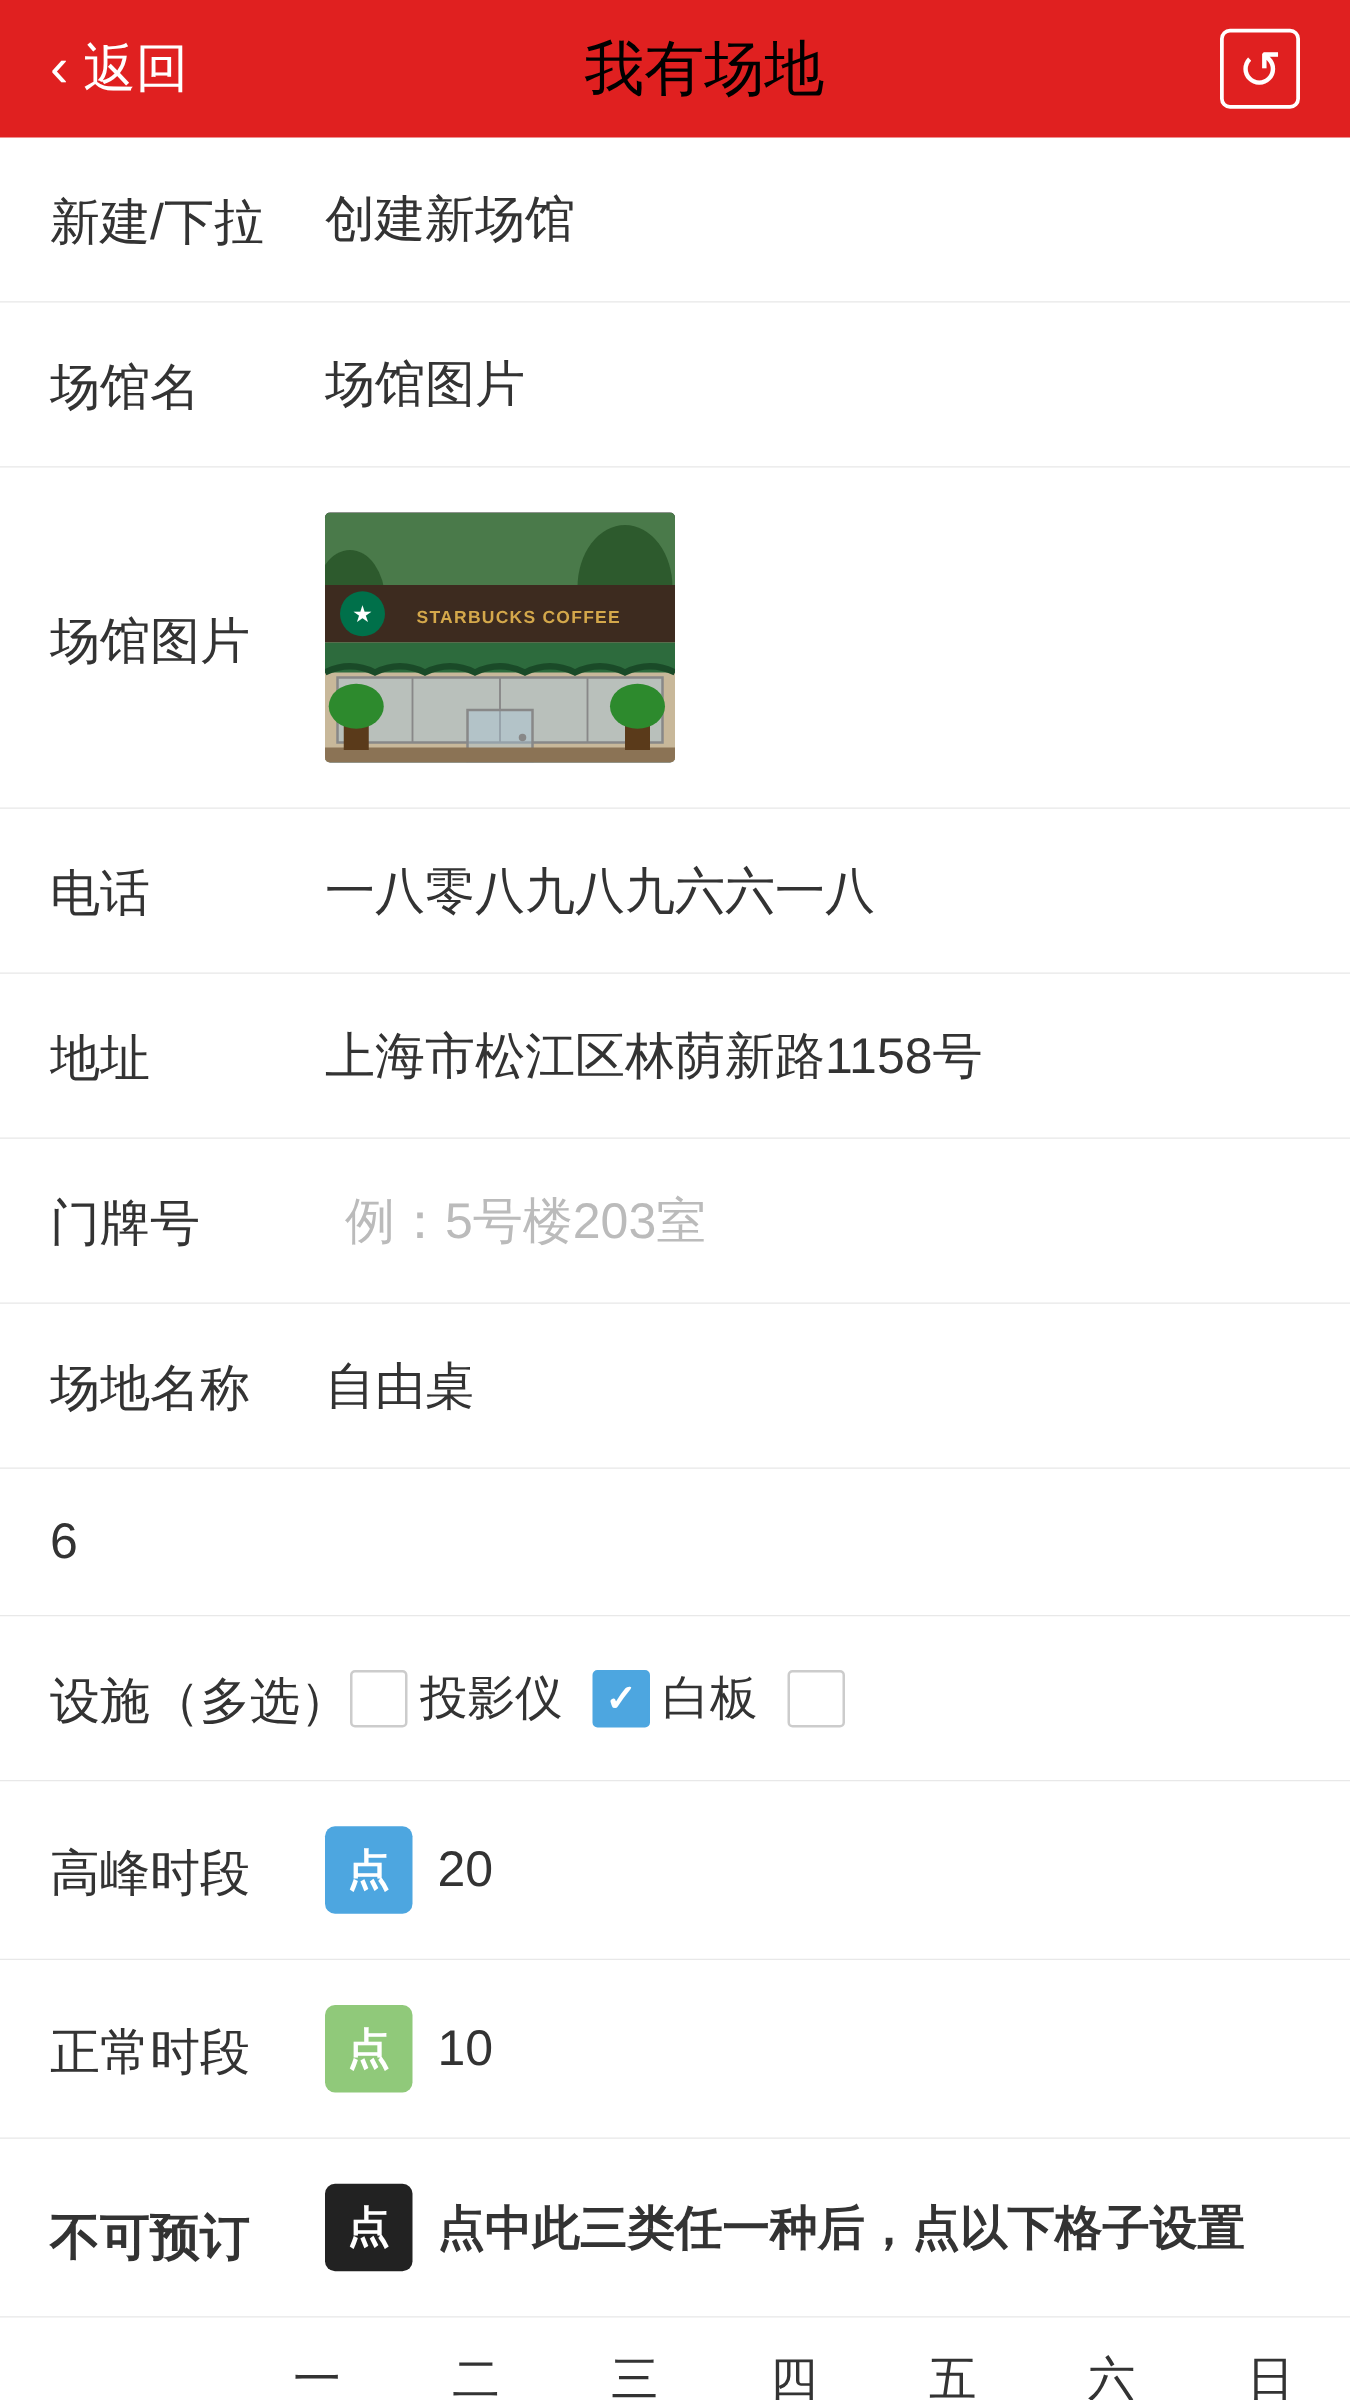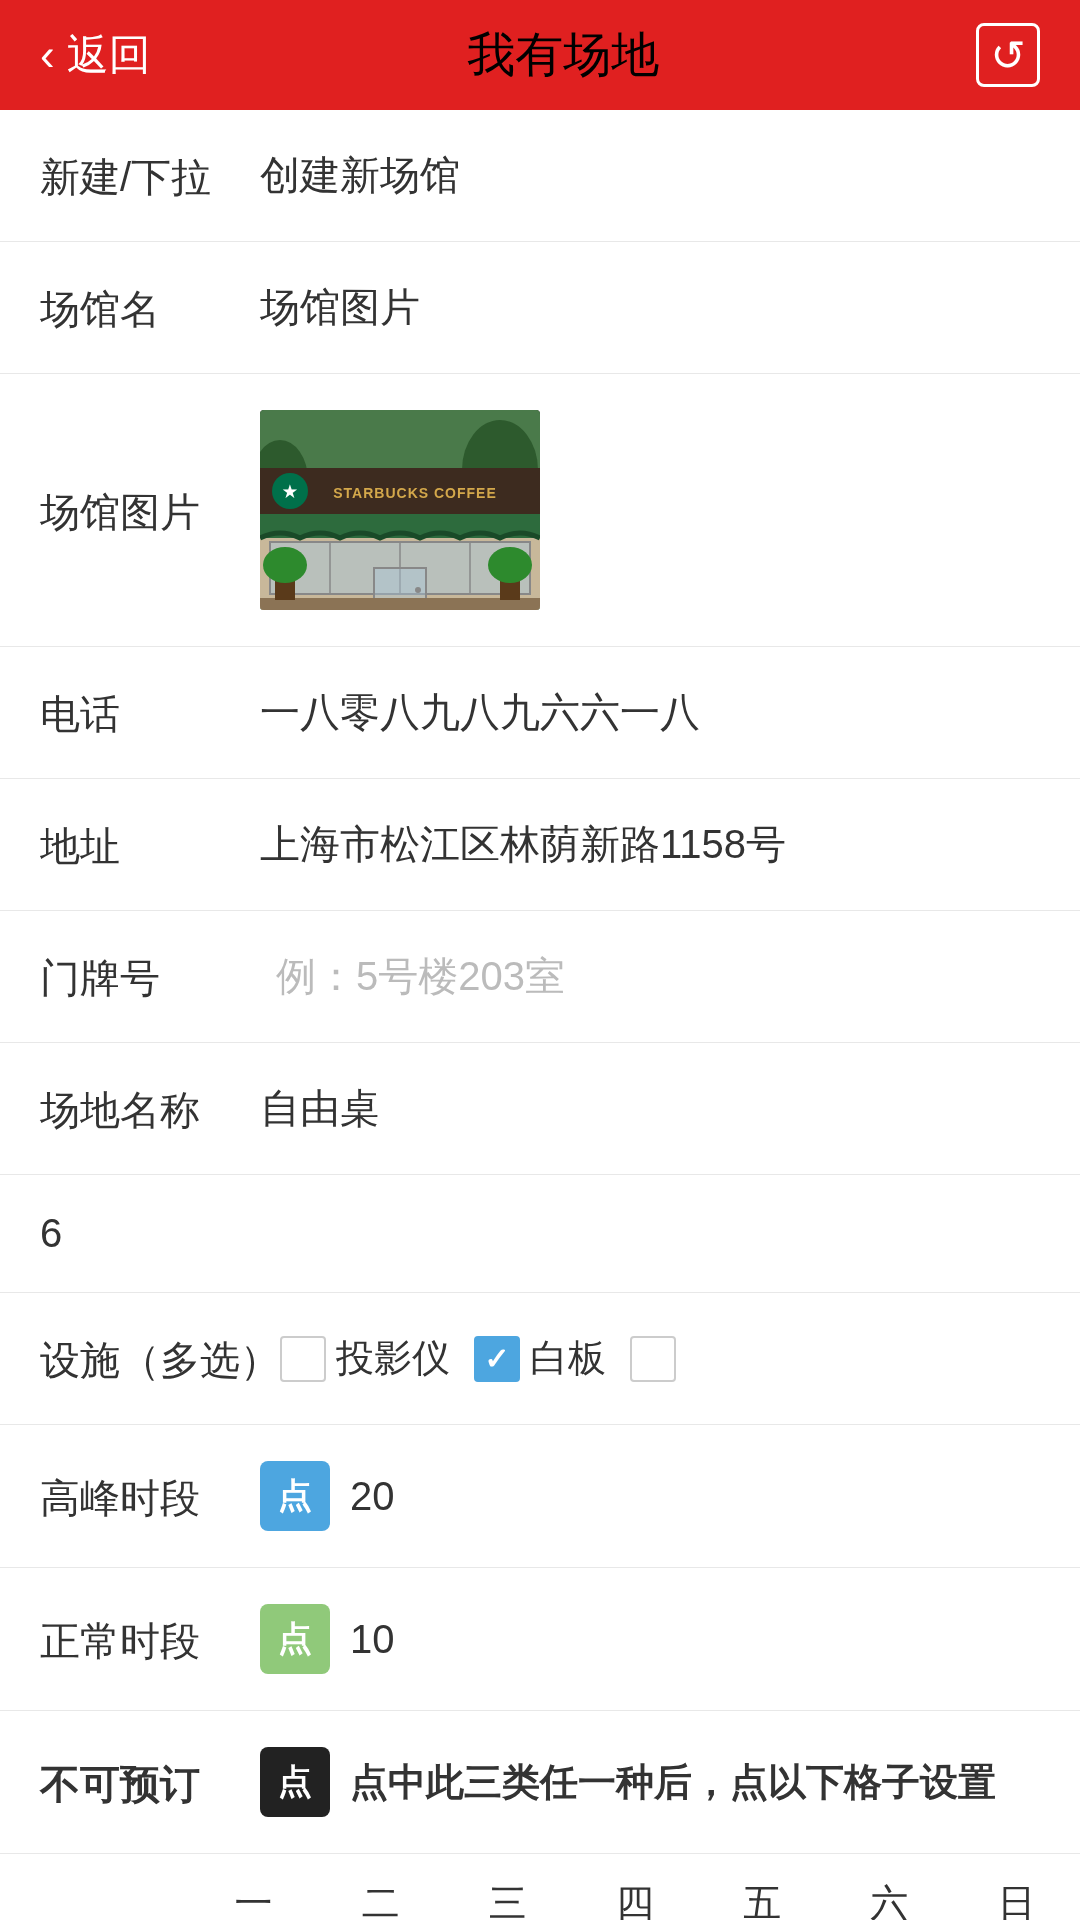--- a/index.html
+++ b/index.html
@@ -283,21 +283,21 @@
 </div>
 
 <div class="form-row">
   <div class="form-label">正常时段</div>
   <div class="form-value-wrap">
     <div class="period-btn green">点</div>
     <span class="form-value">10</span>
   </div>
 </div>
 
-<div class="form-row" style="align-items:center;">
+<div class="form-row" style="align-items:flex-end;">
   <div class="form-label" style="font-weight:bold;">不可预订</div>
   <div class="form-value-wrap">
     <div class="period-btn black">点</div>
     <span class="form-value" style="font-size:38px;font-weight:bold;">点中此三类任一种后，点以下格子设置</span>
   </div>
 </div>
 
 <div class="grid-container">
 
   <div class="grid-header">

